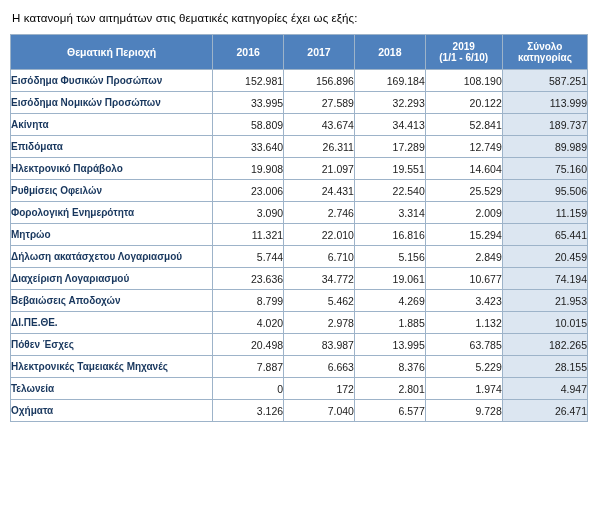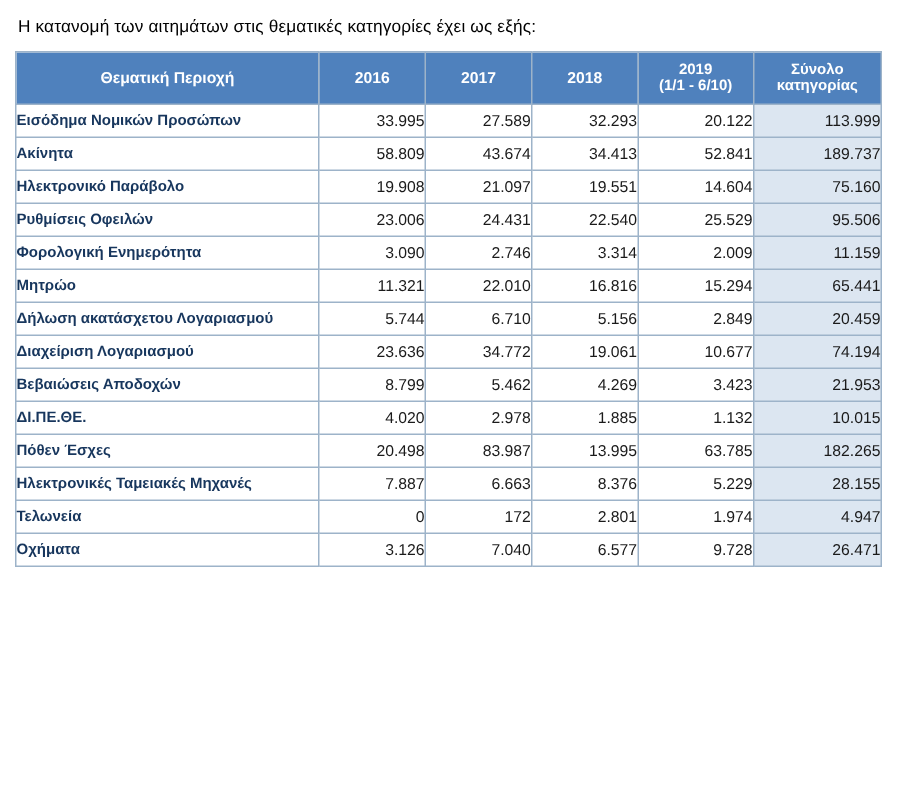--- a/index.html
+++ b/index.html
@@ -116,36 +116,52 @@
           <span class="subline">(1/1 - 6/10)</span>
         </th>
         <th class="tot">
           <span class="subline">Σύνολο</span>
           <span class="subline">κατηγορίας</span>
         </th>
       </tr>
     </thead>
     <tbody id="tbody">
         <tr>
+          <td class="label">Εισόδημα Φυσικών Προσώπων</td>
+          <td class="num">152.981</td>
+          <td class="num">156.896</td>
+          <td class="num">169.184</td>
+          <td class="num">108.190</td>
+          <td class="total">587.251</td>
+        </tr>
+        <tr>
           <td class="label">Εισόδημα Νομικών Προσώπων</td>
           <td class="num">33.995</td>
           <td class="num">27.589</td>
           <td class="num">32.293</td>
           <td class="num">20.122</td>
           <td class="total">113.999</td>
         </tr>
         <tr>
           <td class="label">Ακίνητα</td>
           <td class="num">58.809</td>
           <td class="num">43.674</td>
           <td class="num">34.413</td>
           <td class="num">52.841</td>
           <td class="total">189.737</td>
         </tr>
         <tr>
+          <td class="label">Επιδόματα</td>
+          <td class="num">33.640</td>
+          <td class="num">26.311</td>
+          <td class="num">17.289</td>
+          <td class="num">12.749</td>
+          <td class="total">89.989</td>
+        </tr>
+        <tr>
           <td class="label">Ηλεκτρονικό Παράβολο</td>
           <td class="num">19.908</td>
           <td class="num">21.097</td>
           <td class="num">19.551</td>
           <td class="num">14.604</td>
           <td class="total">75.160</td>
         </tr>
         <tr>
           <td class="label">Ρυθμίσεις Οφειλών</td>
           <td class="num">23.006</td>

